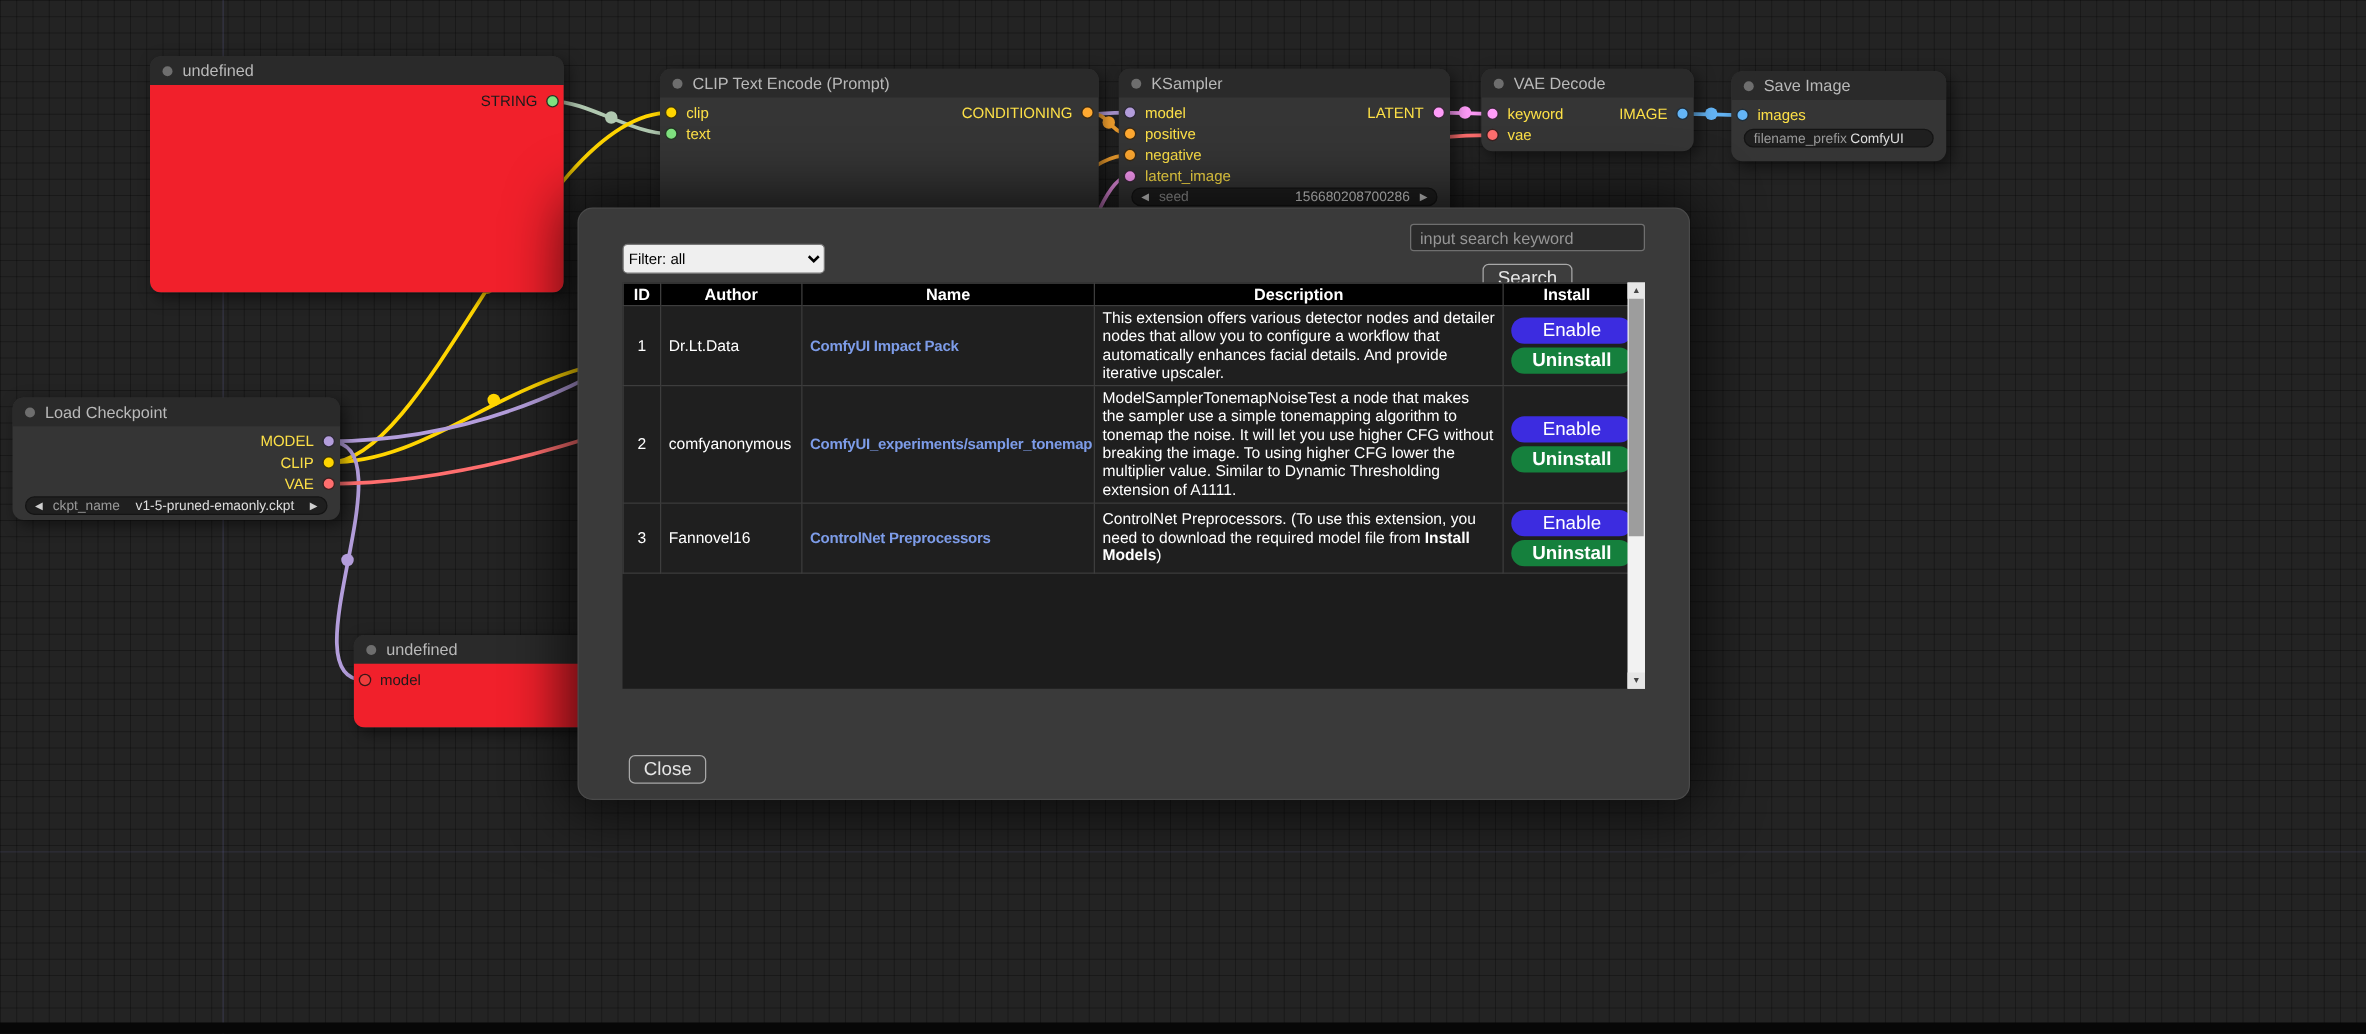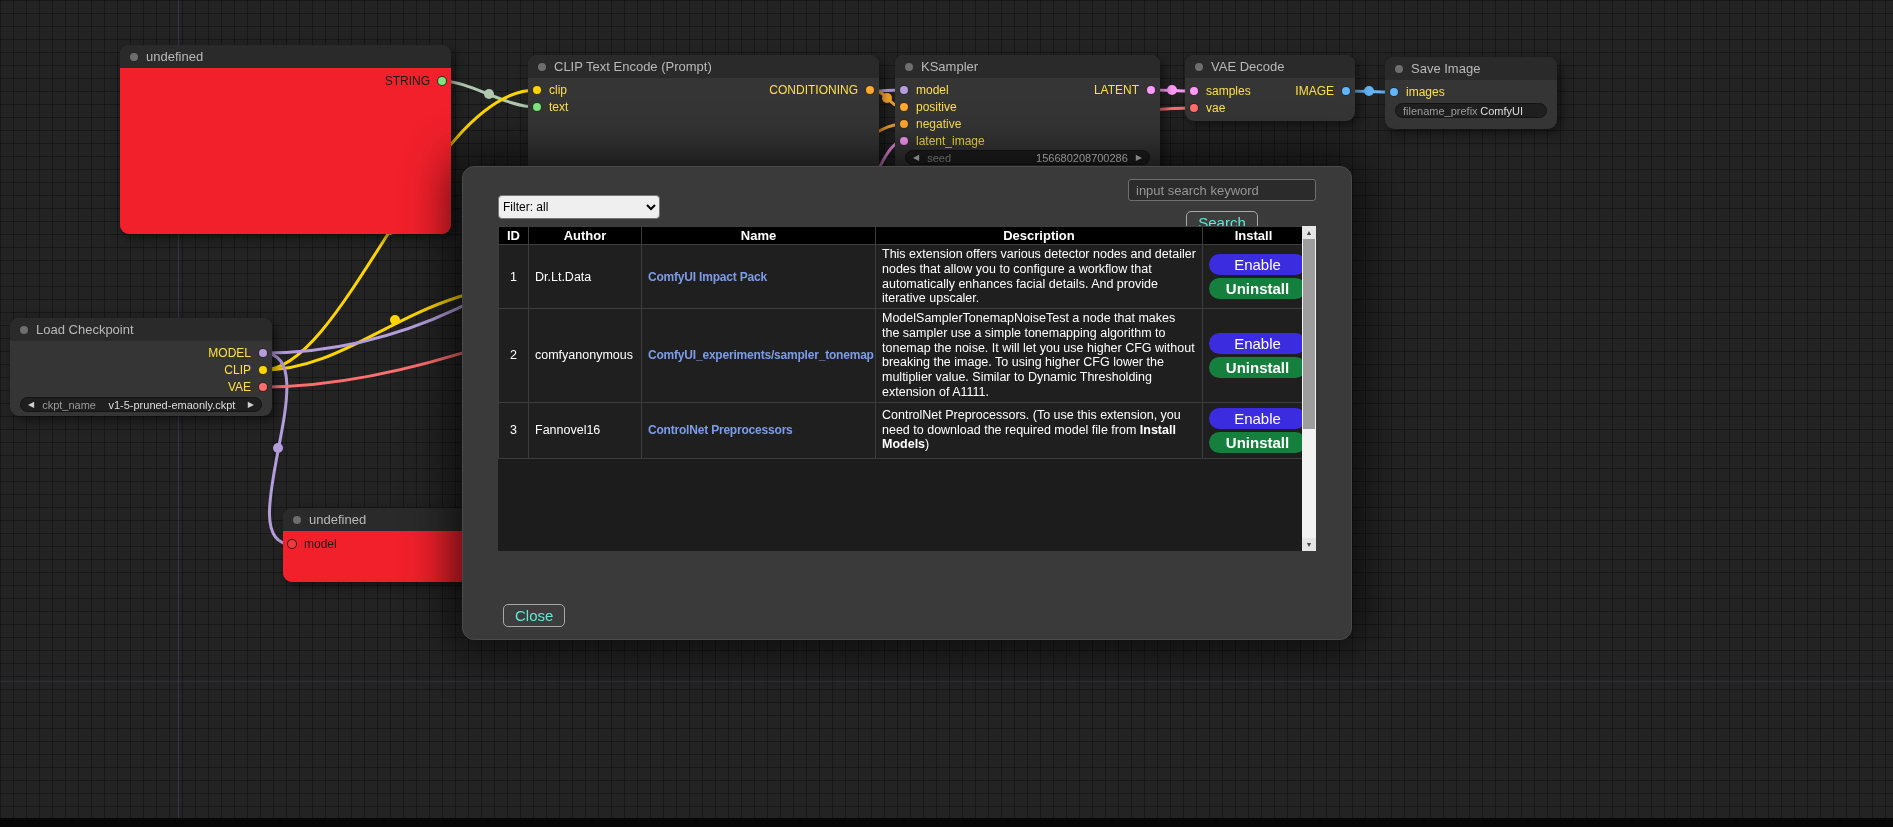--- a/index.html
+++ b/index.html
@@ -56,21 +56,21 @@
   .toolbar { display:flex; align-items:center; height:27px; margin-bottom:6px; }
   .filter { width:162px; height:24px; font-size:12px; font-family:inherit; border-radius:4px; }
   .search-group { margin-left:auto; display:flex; align-items:center; gap:10px;flex-direction:column; }
   .search-input {
     width:188px; height:22px; background:#2b2b2b; border:1px solid #6f6f6f; border-radius:3px;
     color:#ddd; font-size:13px; padding:0 7px; font-family:inherit;
   }
   .search-input::placeholder { color:#969696; }
   .gray-btn {
     background:#3d3d3d; border:1px solid #a8a8a8; border-radius:5px;
-    color:#5eead4; font-size:15px; padding:2px 11px; font-family:inherit; cursor:pointer;
+    color:#e5e5e5; font-size:15px; padding:2px 11px; font-family:inherit; cursor:pointer;
   }
   .table-area { position:relative; height:325px; background:#1c1c1c; }
   .ext-table { border-collapse:collapse; table-layout:fixed; width:806px; color:#fff; }
   .ext-table th { background:#000; color:#fff; font-size:13px; font-weight:bold; padding:1px 4px; border:1px solid #3d3d3d; height:17px; }
   .ext-table td { border:1px solid #3d3d3d; padding:2px 6px; font-size:12.5px; vertical-align:middle; background:#1f1f1f; }
   .c-id { text-align:center; }
   .c-name { overflow:hidden; }
   .c-name a { color:#7d9ce8; font-weight:bold; font-size:12px; letter-spacing:-0.2px; white-space:nowrap; text-decoration:none; }
   .c-desc { line-height:1.18; color:#fff; }
   .c-install { text-align:center; }
@@ -180,21 +180,21 @@
     </div>
   </div>
 
   <div class="node" style="left:1185px;top:55px;width:170px;height:66px">
     <div class="node-title">
       <span class="collapse-dot"></span>
       <span class="title-text">VAE Decode</span>
     </div>
     <div class="slot in" style="top:29px">
       <span class="pin" style="background:#FF9CF9"></span>
-      <span class="slot-label">samples</span>
+      <span class="slot-label">keyword</span>
     </div>
     <div class="slot in" style="top:46px">
       <span class="pin" style="background:#FF6E6E"></span>
       <span class="slot-label">vae</span>
     </div>
     <div class="slot out" style="top:29px">
       <span class="pin" style="background:#64B5F6"></span>
       <span class="slot-label">IMAGE</span>
     </div>
   </div>

